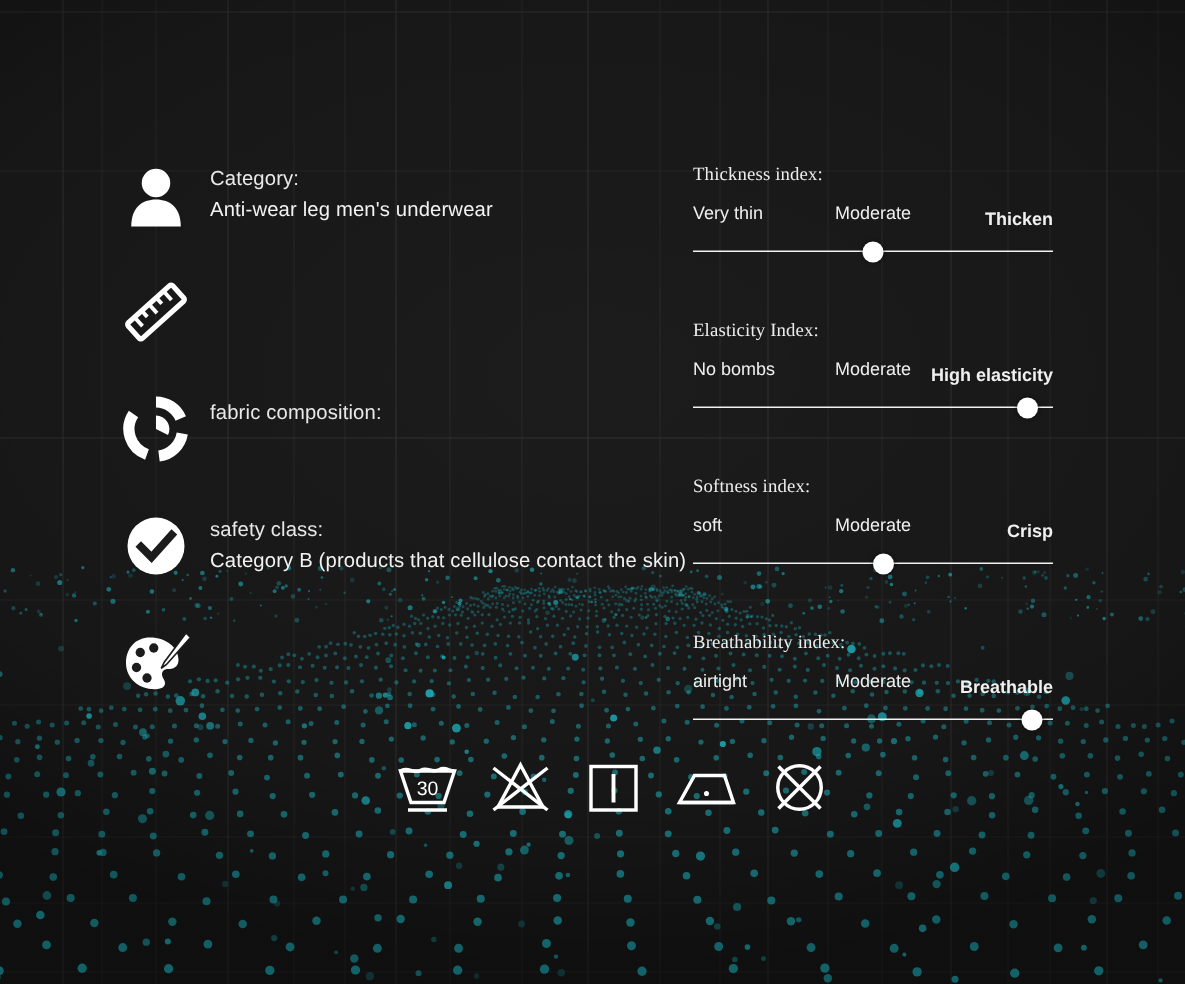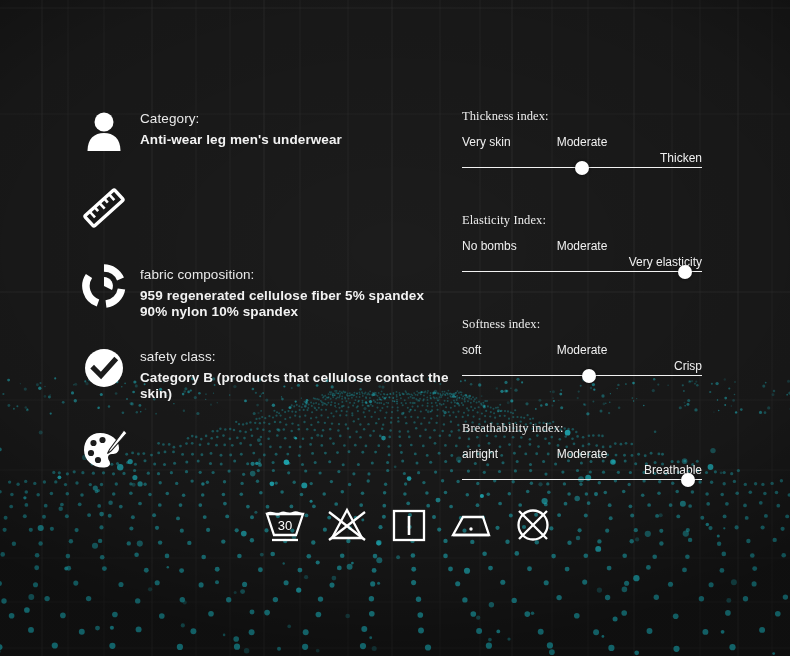--- a/index.html
+++ b/index.html
@@ -41,37 +41,37 @@
     margin-right:10px;
   }
   .spec-icon svg{display:block;}
   .spec-text{padding-top:6px;}
   .spec-label{
     color:#e9e9e9;font-size:13.5px;line-height:18px;
     margin-bottom:4px;letter-spacing:.1px;
   }
   .spec-value{
     color:#f2f2f2;font-size:13.5px;line-height:16px;
-    white-space:pre-line;letter-spacing:.1px;font-weight:bold;
+    white-space:pre-line;letter-spacing:.1px;
   }
 
   
   .slider-list{position:absolute;left:462px;top:108px;width:240px;}
   .slider-block{margin-bottom:37px;}
   .slider-title{
     color:#ededed;font-size:12.5px;line-height:16px;margin-bottom:11px;
     letter-spacing:.1px;
     font-family:Liberation Serif, serif;
   }
   .slider-scale{
     position:relative;height:17px;font-size:12px;color:#f0f0f0;
   }
   .scale-left{position:absolute;left:0;top:0;}
   .scale-mid{position:absolute;left:50%;top:0;transform:translateX(-50%);}
-  .scale-right{position:absolute;right:0;top:16px;}
+  .scale-right{position:absolute;right:0;top:4px;font-weight:bold;}
   .slider-track{
     position:relative;margin-top:9px;height:14px;
   }
   .track-line{
     position:absolute;left:0;right:0;top:6px;height:1.4px;background:#f2f2f2;
   }
   .track-knob{
     position:absolute;top:0;width:14px;height:14px;border-radius:50%;
     background:#ffffff;transform:translateX(-50%);
     box-shadow:0 0 3px rgba(0,0,0,.6);
@@ -1747,22 +1747,20 @@
             <g fill="none" stroke="#ffffff" stroke-width="7.5">
               <path d="M23 5 A18 18 0 0 1 39.5 16"></path>
               <path d="M40.5 26 A18 18 0 0 1 25 41"></path>
               <path d="M17 40 A18 18 0 0 1 8 13"></path>
             </g>
             <path d="M23 14 A9 9 0 0 1 31 27 L23 23 Z" fill="#ffffff"></path>
           </svg>
         </div>
         <div class="spec-text">
           <div class="spec-label">fabric composition:</div>
-          <div class="spec-value">959 regenerated cellulose fiber 5% spandex
-90% nylon 10% spandex</div>
         </div>
       </div>
 
       <div class="spec-row">
         <div class="spec-icon">
           <svg width="46" height="46" viewBox="0 0 46 46">
             <circle cx="23" cy="23" r="19" fill="#ffffff"></circle>
             <path d="M13 23.5 L20 30.5 L33.5 15.5" fill="none" stroke="#1c1c1c" stroke-width="5.2" stroke-linecap="square" stroke-linejoin="miter"></path>
           </svg>
         </div>
@@ -1787,36 +1785,36 @@
         </div>
       </div>
 
     </div>
 
     <div class="slider-list">
 
       <div class="slider-block">
         <div class="slider-title">Thickness index:</div>
         <div class="slider-scale">
-          <span class="scale-left">Very skin</span>
+          <span class="scale-left">Very thin</span>
           <span class="scale-mid">Moderate</span>
           <span class="scale-right">Thicken</span>
         </div>
         <div class="slider-track">
           <div class="track-line"></div>
           <div class="track-knob" style="left: 50%;"></div>
         </div>
       </div>
 
       <div class="slider-block">
         <div class="slider-title">Elasticity Index:</div>
         <div class="slider-scale">
           <span class="scale-left">No bombs</span>
           <span class="scale-mid">Moderate</span>
-          <span class="scale-right">Very elasticity</span>
+          <span class="scale-right">High elasticity</span>
         </div>
         <div class="slider-track">
           <div class="track-line"></div>
           <div class="track-knob" style="left: 93%;"></div>
         </div>
       </div>
 
       <div class="slider-block">
         <div class="slider-title">Softness index:</div>
         <div class="slider-scale">

